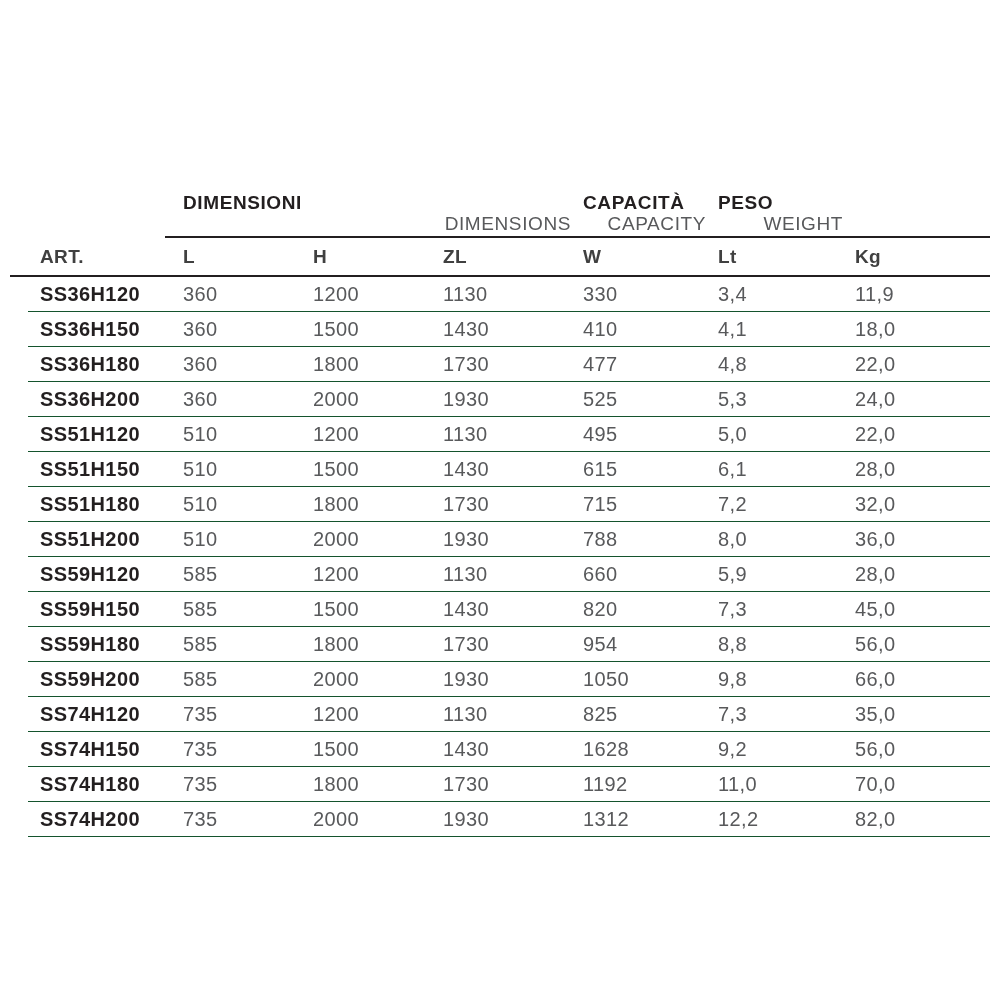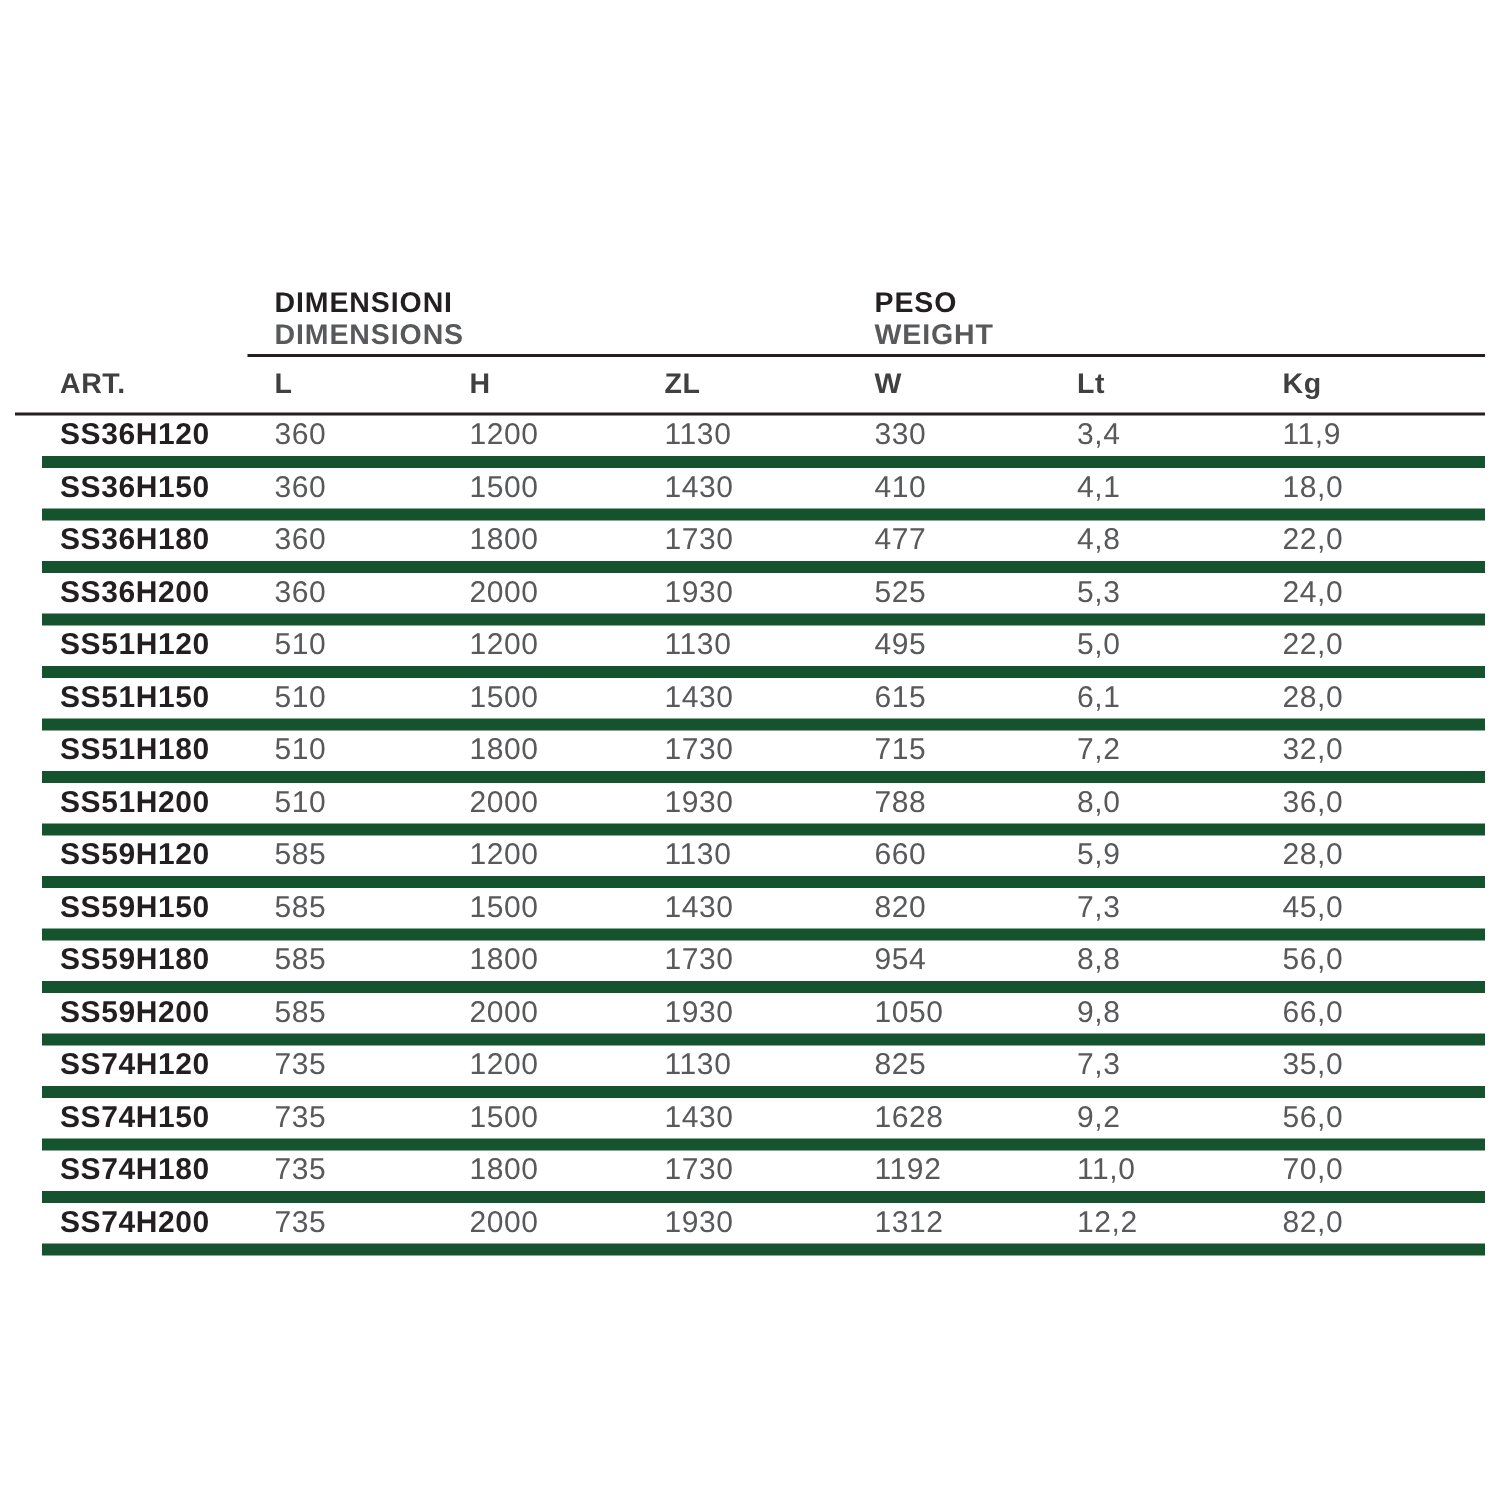--- a/index.html
+++ b/index.html
@@ -31,24 +31,25 @@
   .gh-cell { line-height: 21px; }
   .gh-title {
     font-size: 19px;
     font-weight: bold;
     letter-spacing: 0.6px;
     color: #231f20;
     display: block;
   }
   .gh-subtitle {
     font-size: 19px;
-    font-weight: bold;
+    font-weight: normal;
     letter-spacing: 0.6px;
     color: #58595b;
     display: block;
+    text-align: right;
   }
   .span3 { grid-column: 2 / span 3; }
 
   .group-underline {
     height: 0;
     border-top: 2px solid #231f20;
     margin-left: 137px;
     margin-top: 2px;
   }
 
@@ -67,21 +68,21 @@
     height: 0;
     border-top: 2px solid #231f20;
     width: 980px;
     margin-left: -18px;
   }
 
   
   .data-row {
     height: 35px;
     align-items: center;
-    border-bottom: 8px solid #14532d;
+    border-bottom: 1px solid #14532d;
   }
   .data-row .cell {
     font-size: 20px;
     letter-spacing: 0.4px;
     color: #58595b;
   }
   .data-row .cell.art {
     font-weight: bold;
     color: #231f20;
   }
@@ -90,20 +91,24 @@
 <body>
 
 <div class="page">
   <div class="spec-table">
 
     <div class="grid-row group-header-row">
       <div class="cell"></div>
       <div class="cell gh-cell span3">
         <span class="gh-title">DIMENSIONI</span>
         <span class="gh-subtitle">DIMENSIONS</span>
+      </div>
+      <div class="cell gh-cell">
+        <span class="gh-title">CAPACITÀ</span>
+        <span class="gh-subtitle">CAPACITY</span>
       </div>
       <div class="cell gh-cell">
         <span class="gh-title">PESO</span>
         <span class="gh-subtitle">WEIGHT</span>
       </div>
     </div>
 
     <div class="group-underline"></div>
 
     <div class="grid-row col-header-row">

